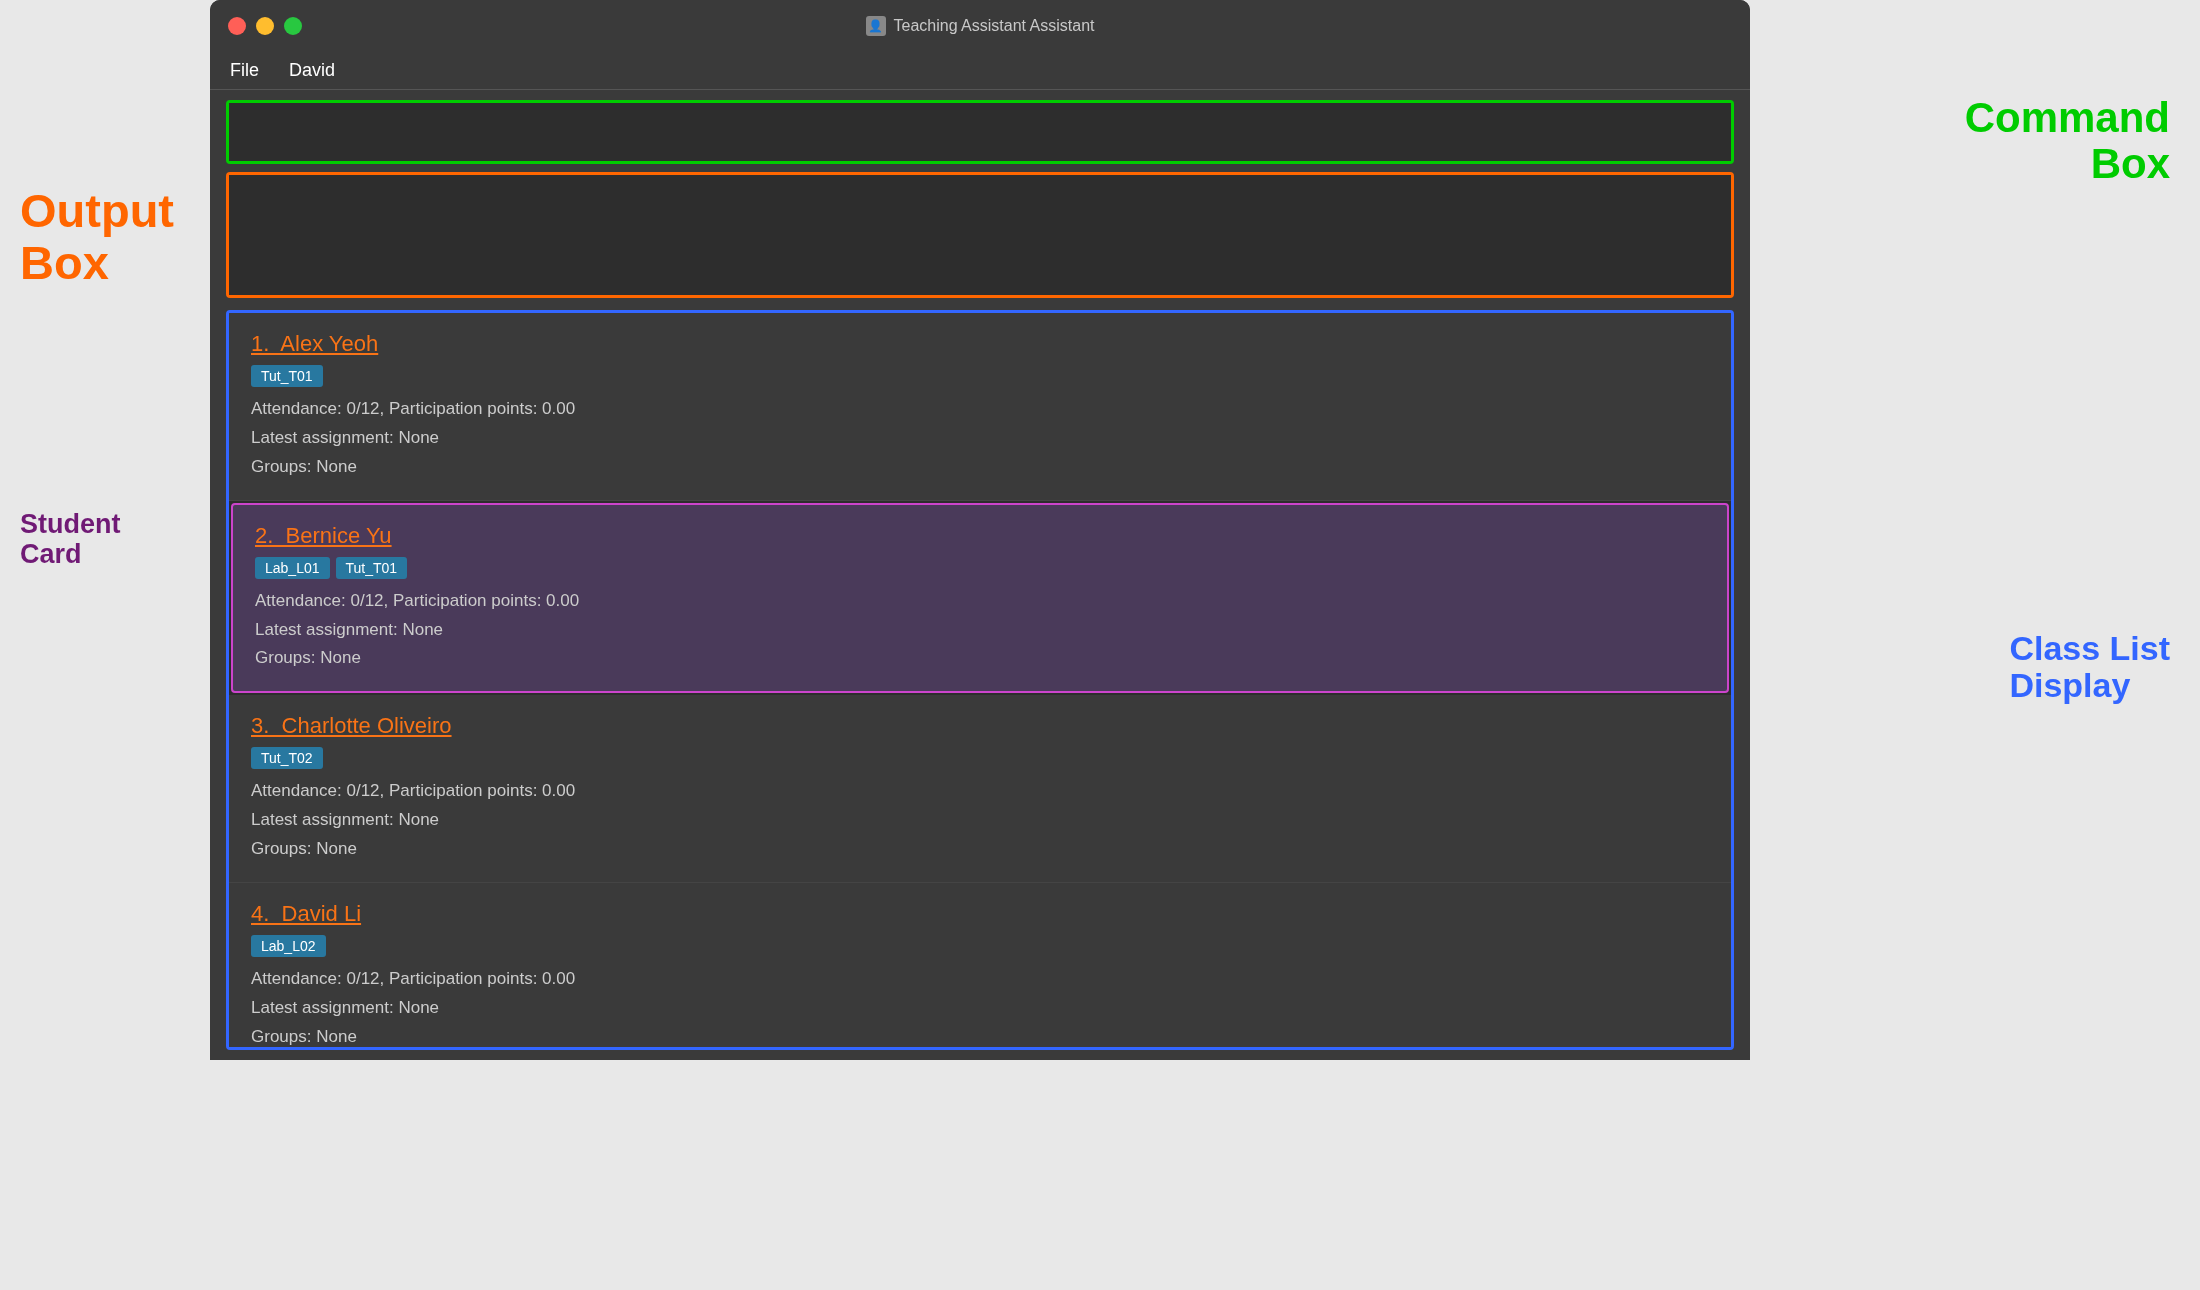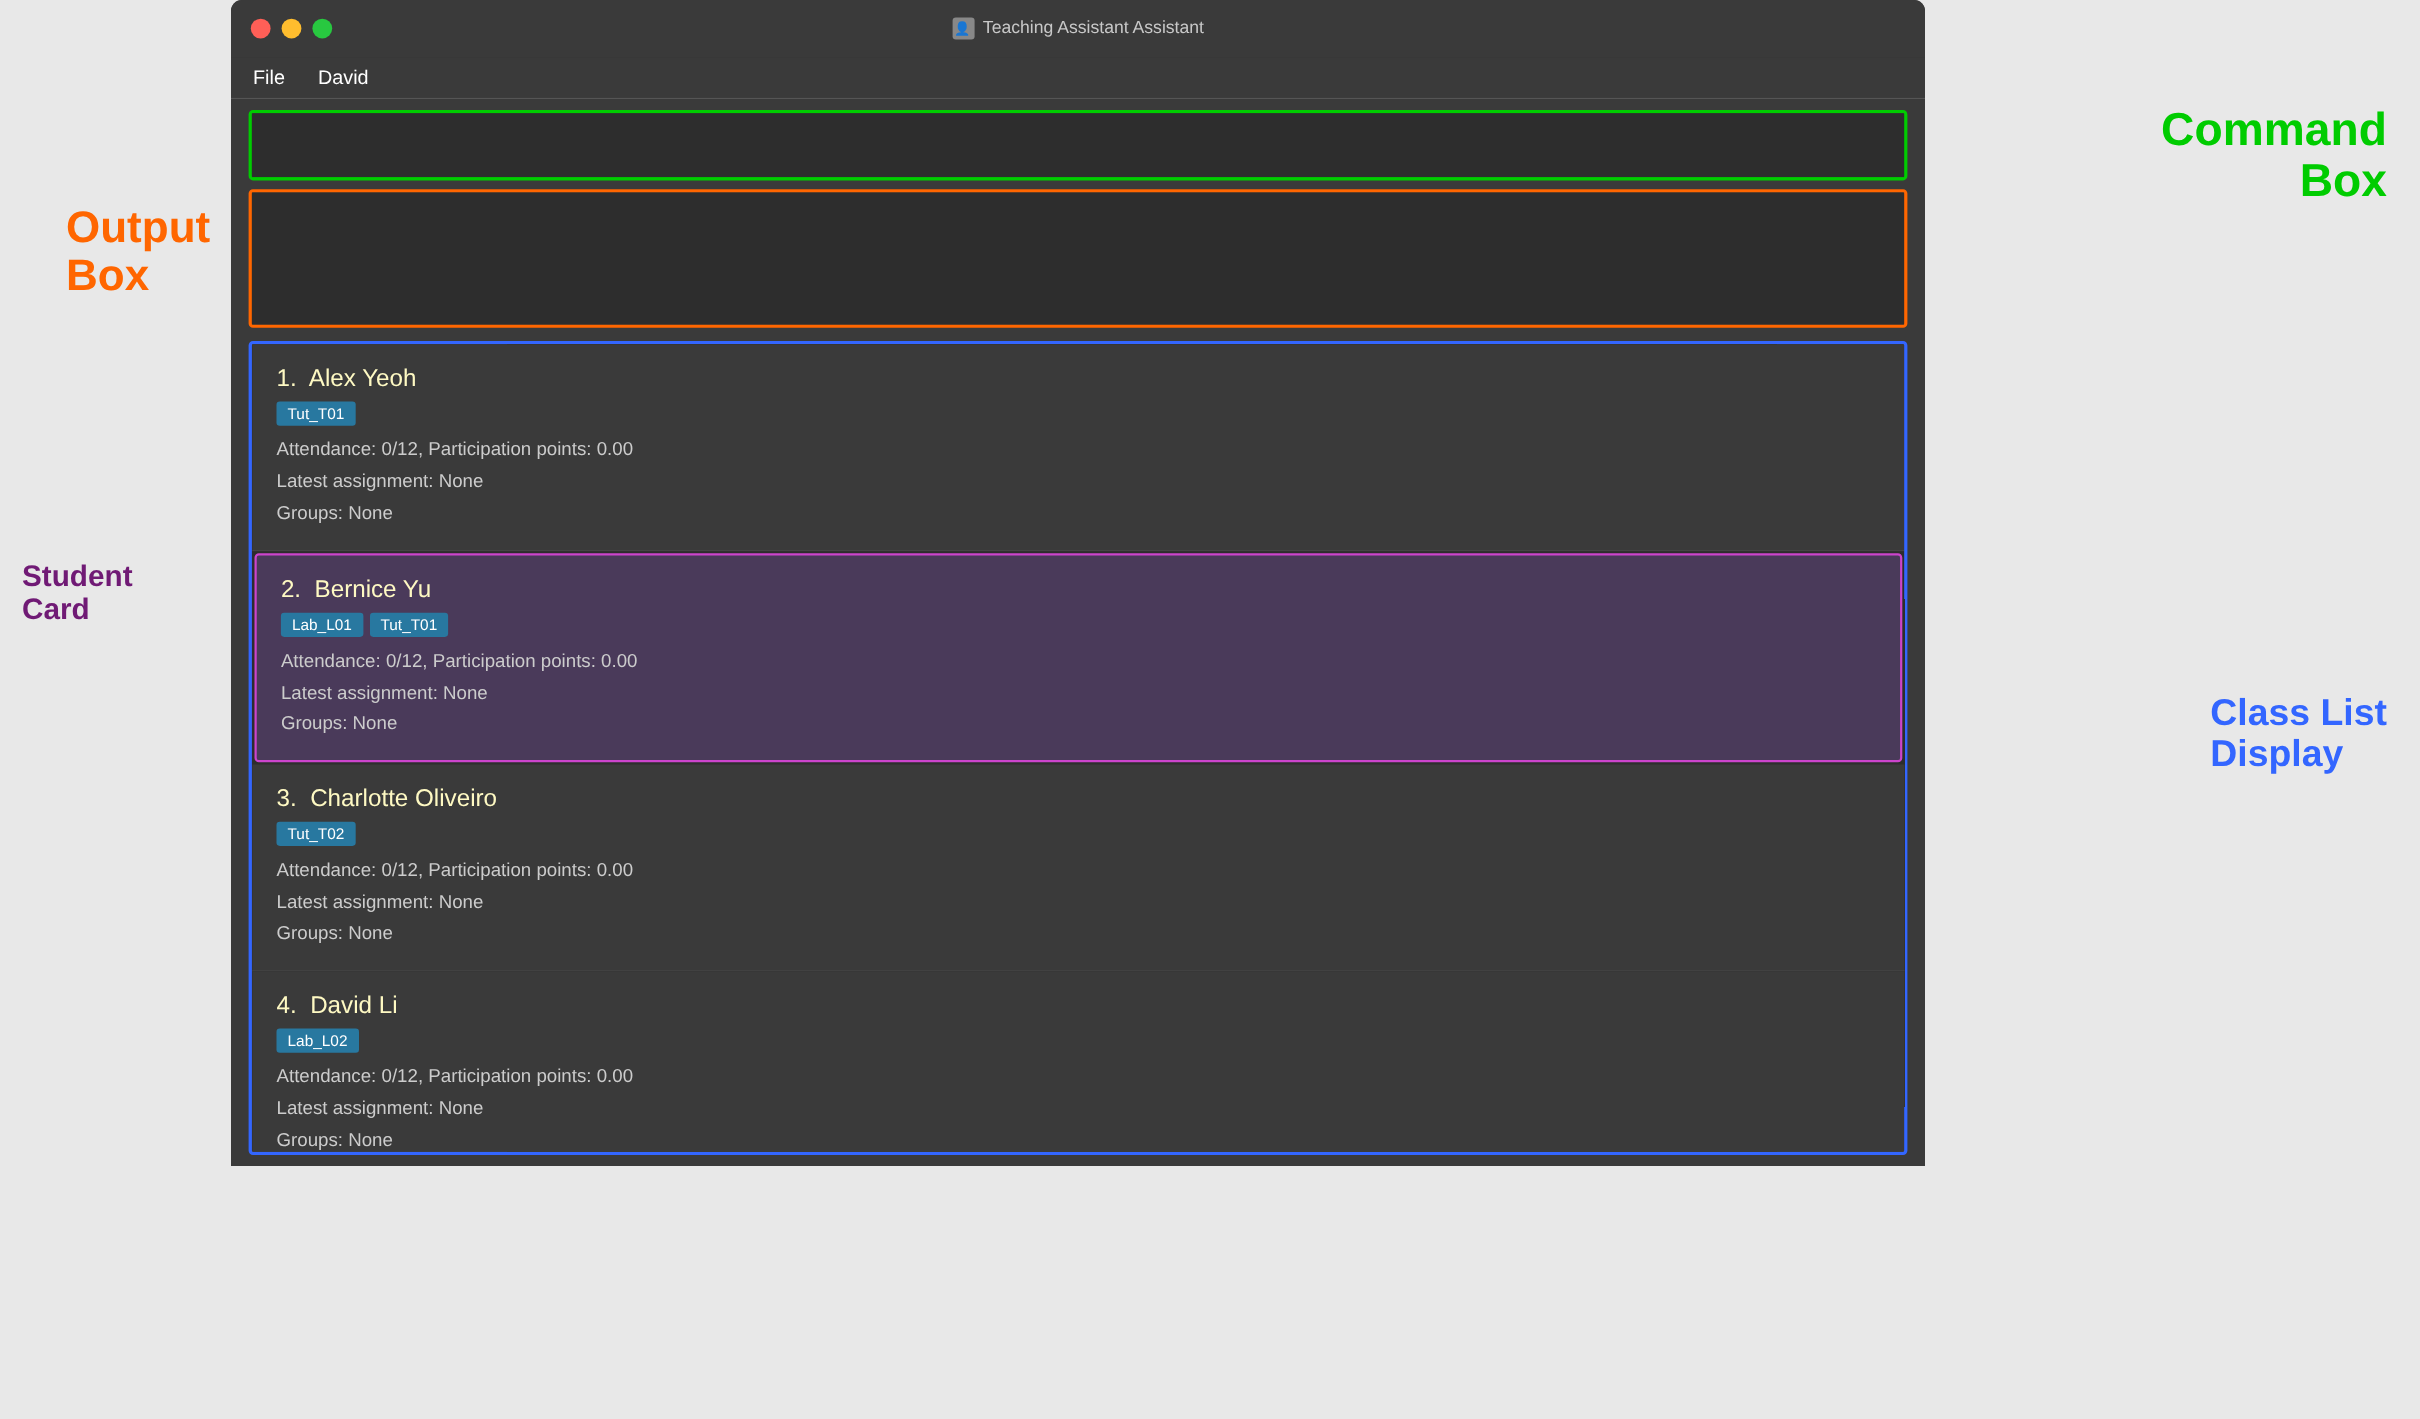--- a/index.html
+++ b/index.html
@@ -172,24 +172,25 @@
       border: 2px solid #cc44cc;
       margin: 2px;
       border-radius: 4px;
     }
 
     .student-card:last-child {
       border-bottom: none;
     }
 
     .student-name {
-      color: #fef9c3;
+      color: #f97316;
       font-size: 22px;
       font-weight: 500;
       margin-bottom: 8px;
+      text-decoration: underline;
     }
 
     .student-tags {
       display: flex;
       gap: 6px;
       margin-bottom: 8px;
     }
 
     .tag {
       background: #2878a0;
@@ -215,24 +216,23 @@
       font-weight: 800;
       line-height: 1.1;
       text-align: right;
     }
 
     .label-output {
       position: absolute;
       top: 185px;
       left: 20px;
       color: #ff6600;
-      font-size: 40px;
+      font-size: 47px;
       font-weight: 800;
       line-height: 1.1;
-      margin-left: 40px;
     }
 
     .label-student {
       position: absolute;
       top: 510px;
       left: 20px;
       color: #701a75;
       font-size: 27px;
       font-weight: 800;
       line-height: 1.1;

